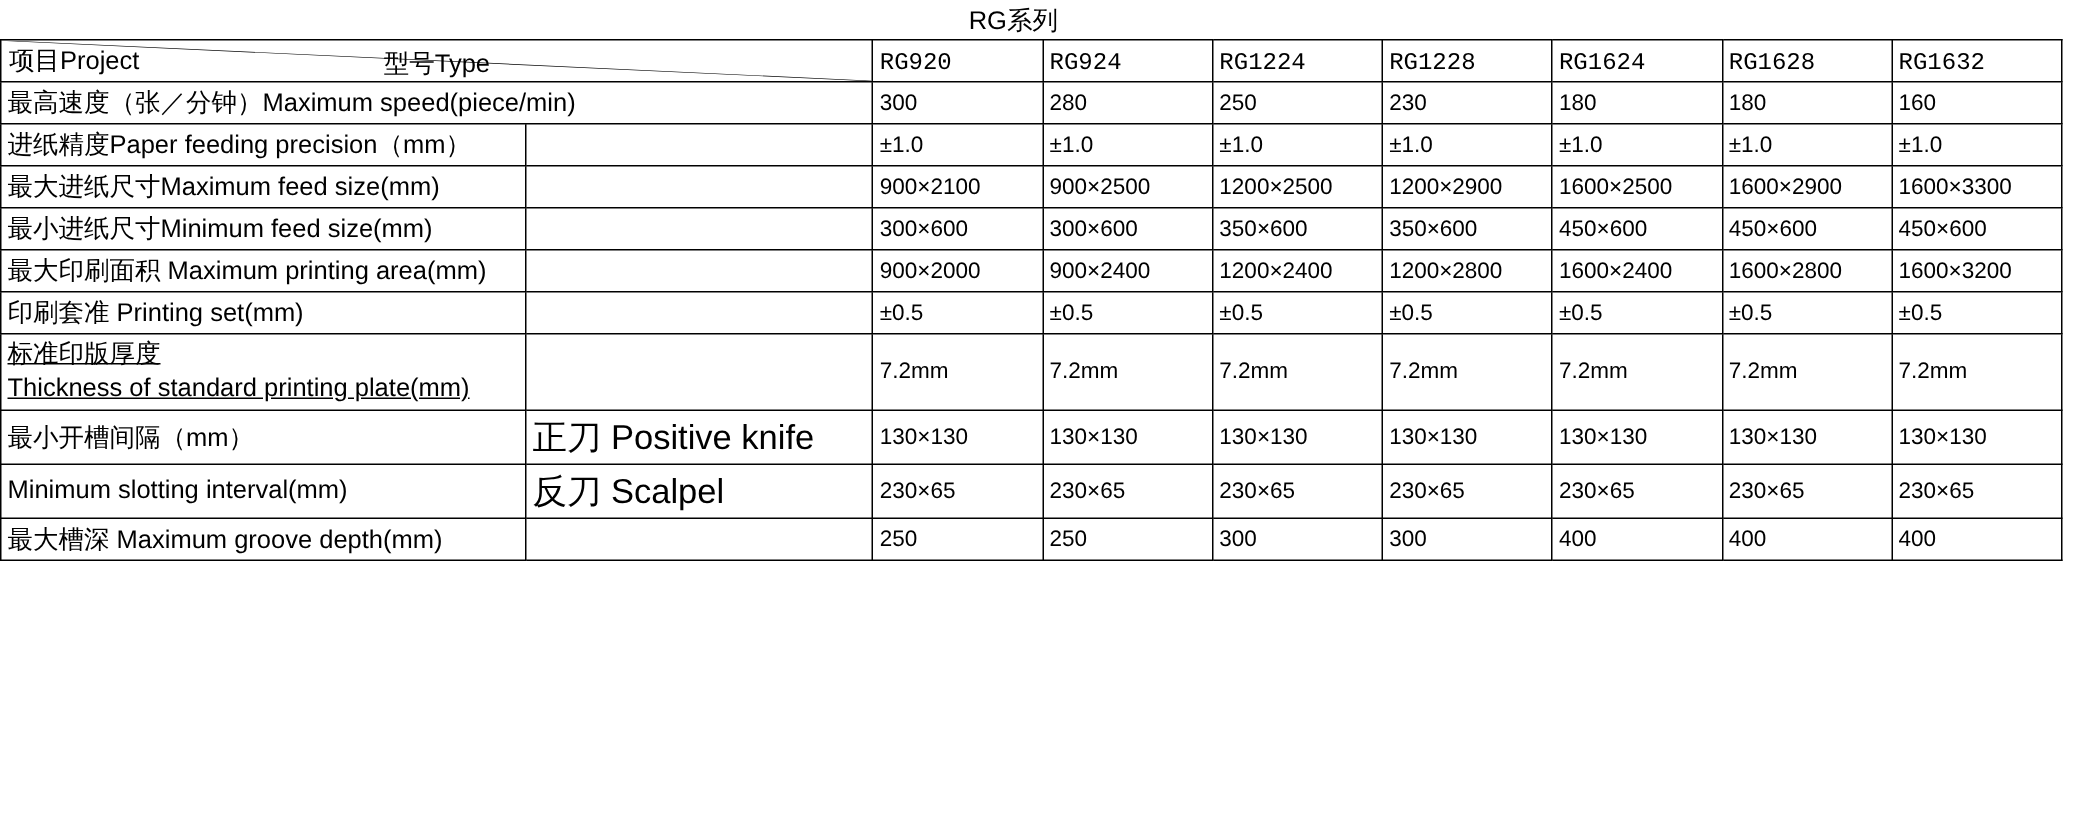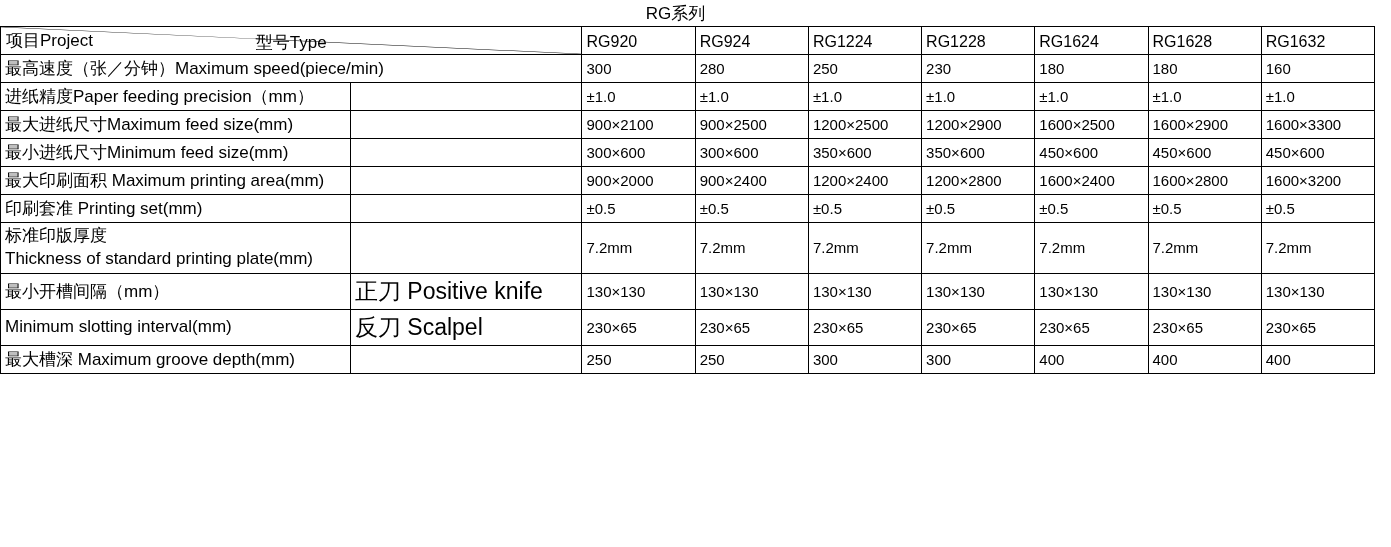--- a/index.html
+++ b/index.html
@@ -68,27 +68,29 @@
   .hdr-project {
     position: absolute;
     bottom: 2px;
     left: 5px;
     font-size: 17px;
   }
   .model-hd {
     font-size: 16px;
     vertical-align: bottom !important;
     padding-bottom: 3px !important;
+    font-family: Liberation Mono, monospace;
   }
   .label-txt { font-size: 17px; }
   .val-txt { font-size: 15px; }
   .two-line {
     white-space: normal !important;
     line-height: 1.35;
     height: 58px;
+    text-decoration: underline;
   }
   .sub-txt { font-size: 23px; }
   .tall-val { height: 58px; }
 </style>
 </head>
 <body>
 
 <div class="sheet">
 
   <div class="title-row">

